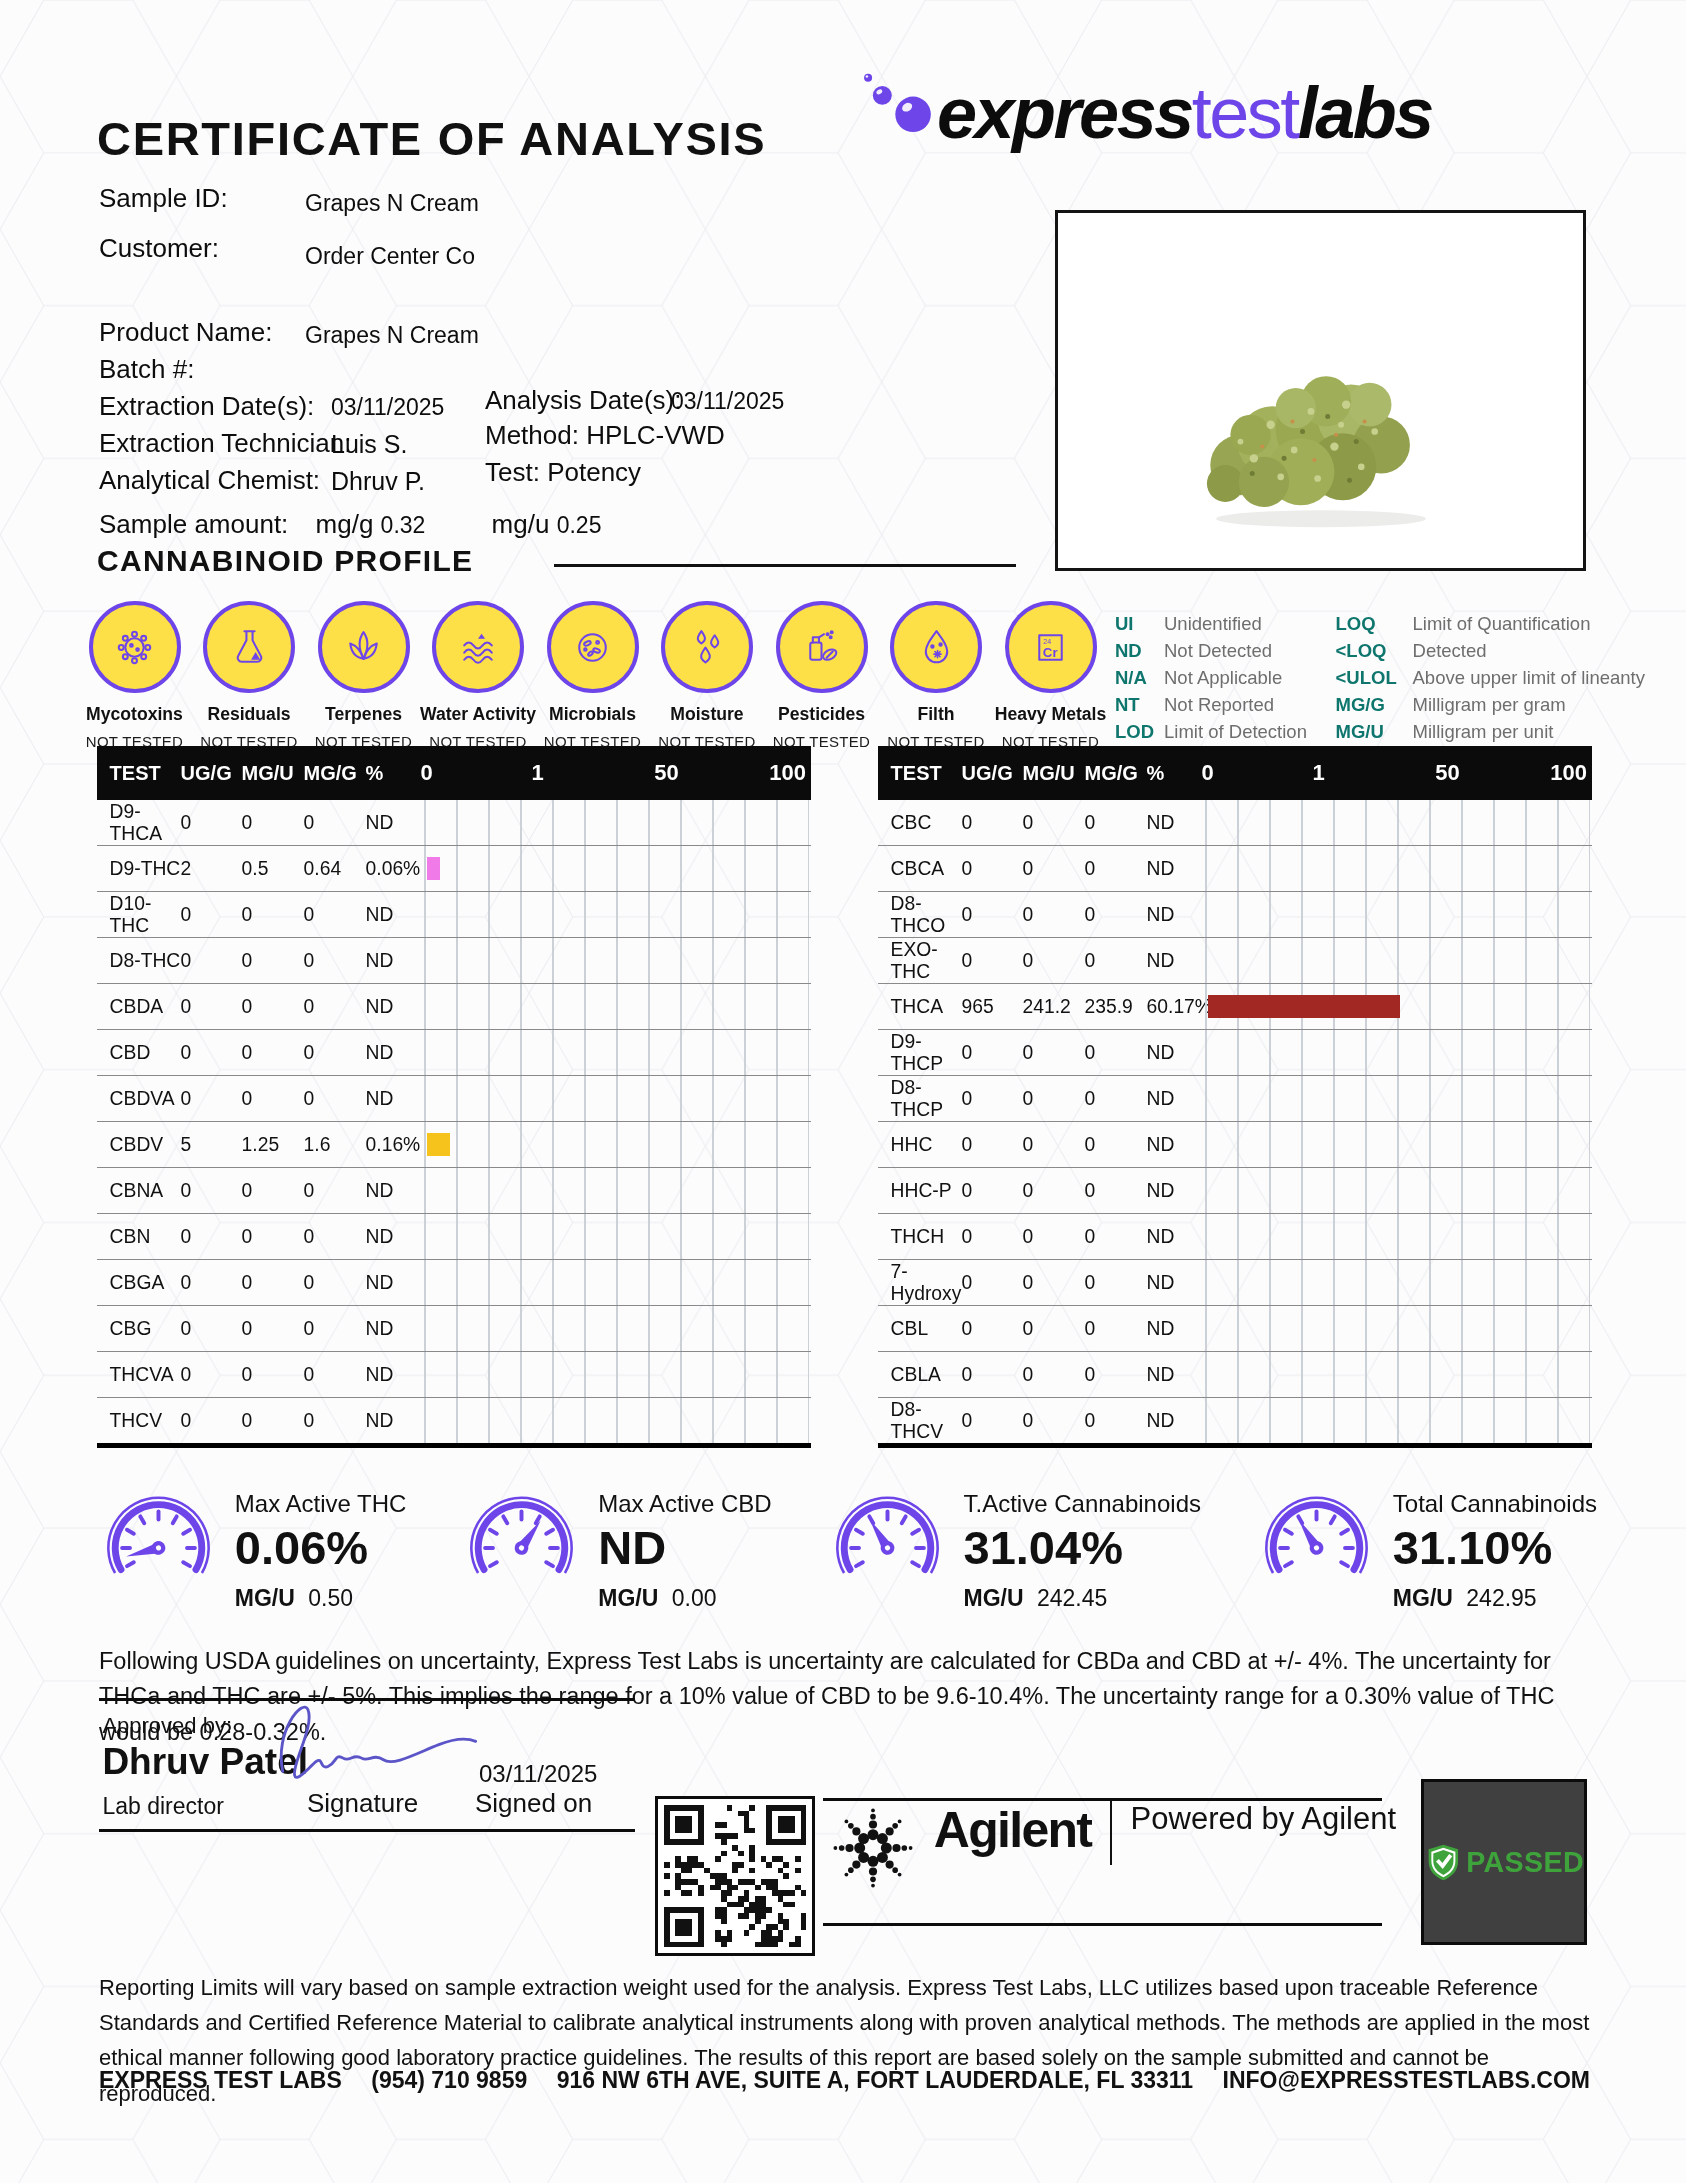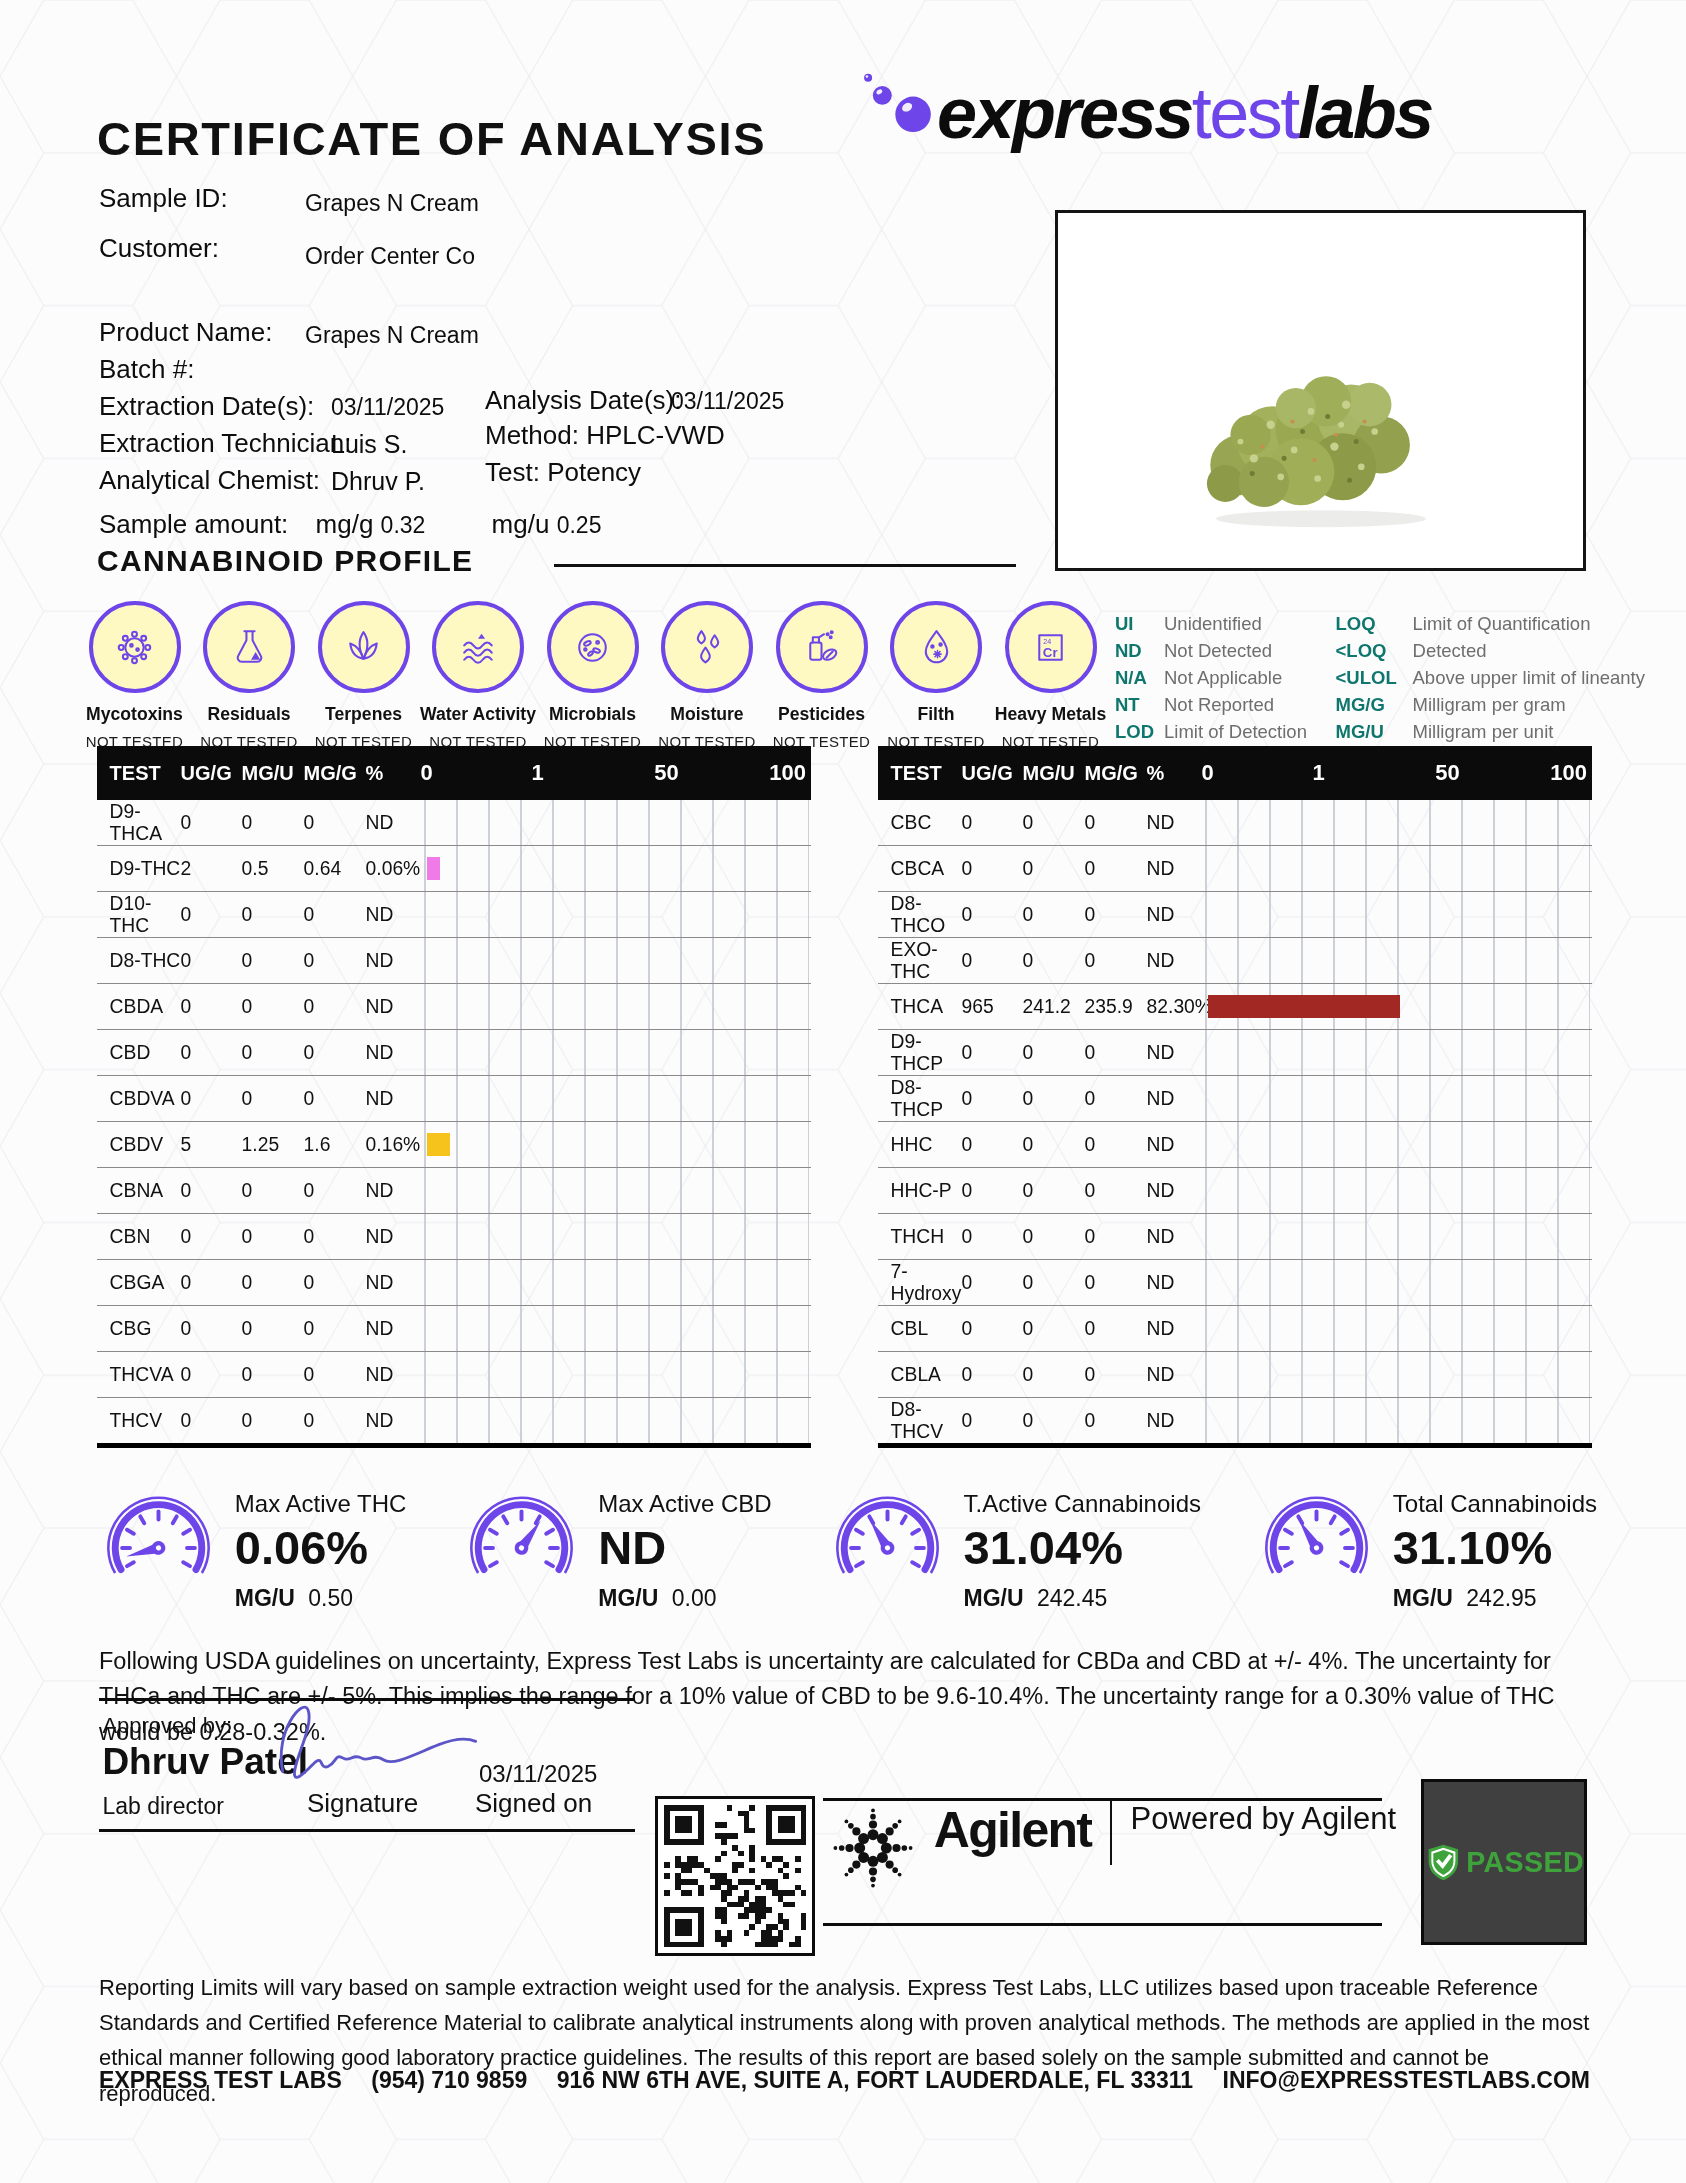--- a/index.html
+++ b/index.html
@@ -27,21 +27,21 @@
   .photo svg{position:absolute;left:50%;bottom:34px;transform:translateX(-50%);}
 
   
   .sect{position:absolute;left:97px;top:544px;margin:0;font-size:30px;font-weight:800;letter-spacing:1.3px;}
   .sectline{position:absolute;left:554px;top:564px;width:462px;height:3.4px;background:#111;}
 
   
   .panels{position:absolute;left:81px;top:601px;width:1023px;display:flex;justify-content:space-between;}
   .panel{width:107px;display:flex;flex-direction:column;align-items:center;text-align:center;}
   .pcircle{width:84px;height:84px;border:4.2px solid var(--accent);border-radius:50%;
-           display:flex;align-items:center;justify-content:center;color:var(--accent);background:#fef9c3;}
+           display:flex;align-items:center;justify-content:center;color:var(--accent);background:#fde047;}
   .pcircle svg{width:49px;height:49px;}
   .pname{font-size:17.6px;font-weight:700;margin-top:11px;white-space:nowrap;}
   .pstatus{font-size:15px;margin-top:7.6px;color:#1c1c1c;letter-spacing:0.3px;white-space:nowrap;}
 
   
   .legend{position:absolute;left:1115px;top:613px;display:flex;gap:28.6px;font-size:18.5px;}
   .leg-col{display:flex;flex-direction:column;gap:5px;}
   .leg-row{display:flex;}
   .leg-abbr{font-weight:700;color:#0f766e;width:77px;flex:none;}
   .leg-col:first-child .leg-abbr{width:49px;}
@@ -583,21 +583,21 @@
         <span class="c-mgu">0</span>
         <span class="c-mgg">0</span>
         <span class="c-pct">ND</span>
         <div class="track"></div>
       </div>
       <div class="trow">
         <span class="c-test">THCA</span>
         <span class="c-ugg">965</span>
         <span class="c-mgu">241.2</span>
         <span class="c-mgg">235.9</span>
-        <span class="c-pct">82.30%</span>
+        <span class="c-pct">60.17%</span>
         <div class="track">
           <div class="bar" style="width: 50%; background: rgb(162, 40, 35);"></div>
         </div>
       </div>
       <div class="trow">
         <span class="c-test">D9-THCP</span>
         <span class="c-ugg">0</span>
         <span class="c-mgu">0</span>
         <span class="c-mgg">0</span>
         <span class="c-pct">ND</span>

